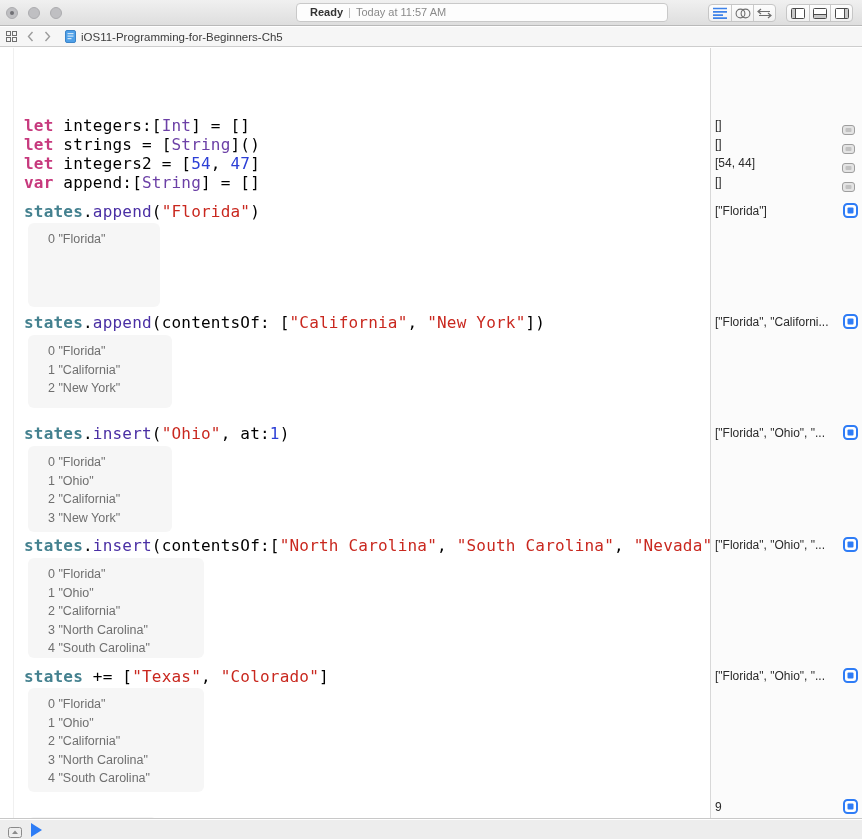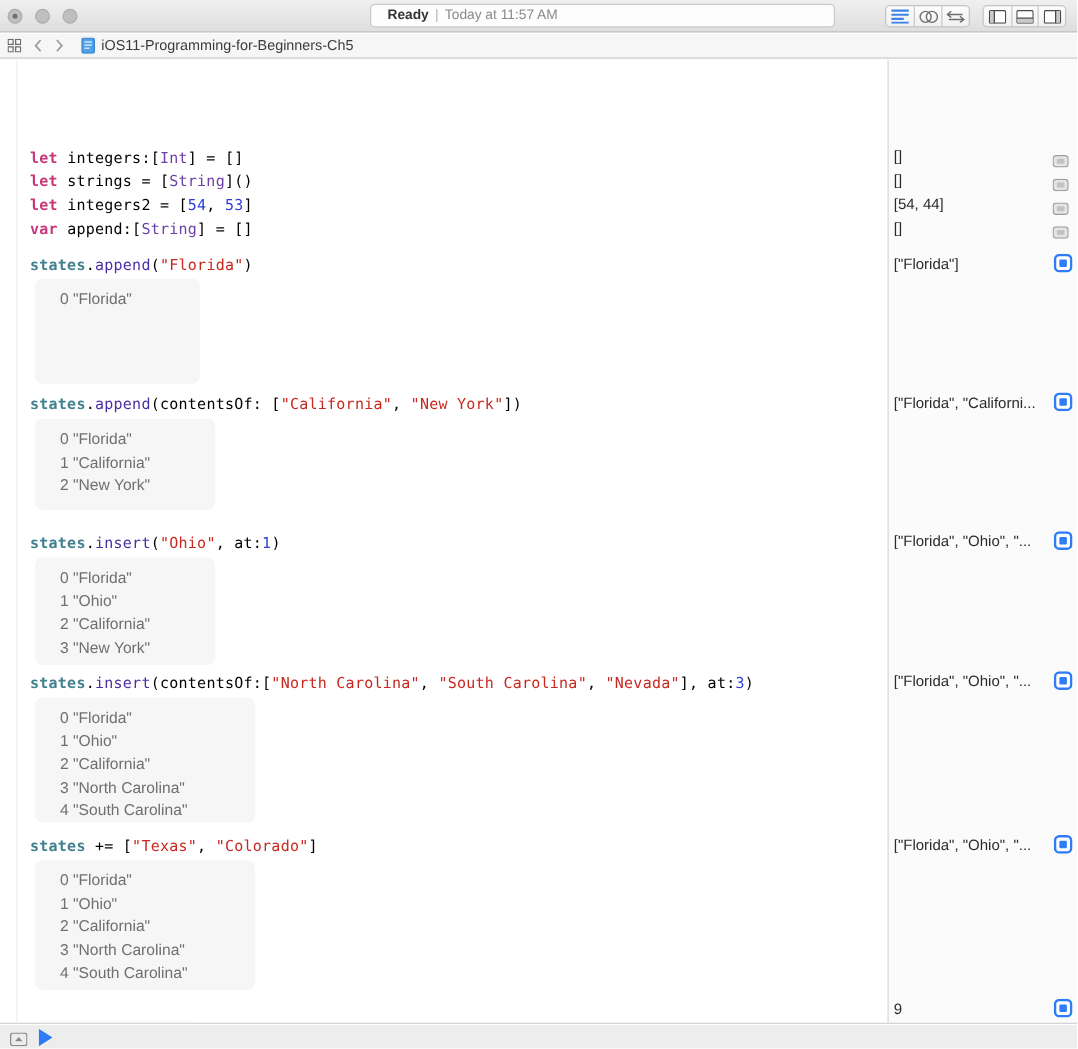--- a/index.html
+++ b/index.html
@@ -29,21 +29,21 @@
   .jb-grid { margin-left:6px; display:flex; }
   .jb-chevrons { display:flex; gap:10px; margin-left:10px; }
   .jb-file { margin-left:14px; display:flex; }
   .jb-name { margin-left:5px; font-size:11.5px; color:#3C3C3C; }
 
   
   .main { position:absolute; left:0; top:48px; width:862px; height:771px; background:#fff; border-bottom:1px solid #C8C8C8; }
   .editor { position:absolute; left:0; top:0; width:710px; height:100%; background:#fff; overflow:hidden; }
   .editor::before { content:""; position:absolute; left:13px; top:0; bottom:0; width:1px; background:#F0F0F0; }
   .code-line { position:absolute; left:24px; white-space:pre; font-family:"DejaVu Sans Mono", monospace;
-    font-size:12px; letter-spacing:0.2px; line-height:16px; color:var(--pl); }
+    font-size:16px; letter-spacing:0.2px; line-height:16px; color:var(--pl); }
   .tk-kw  { color:var(--kw); font-weight:600; }
   .tk-pl  { color:var(--pl); }
   .tk-ty  { color:var(--ty); }
   .tk-num { color:var(--num);text-align:center; }
   .tk-str { color:var(--str); }
   .tk-fn  { color:var(--fn);text-align:center; }
   .tk-va  { color:var(--va);font-weight:bold; }
 
   .inline-box { position:absolute; background:#F6F6F6; border-radius:6px; padding-top:7px; }
   .inline-box .row { padding-left:20px; line-height:18.5px; font-size:12.5px; color:#6F6F6F; white-space:pre; }
@@ -153,21 +153,21 @@
       </svg>
     </span>
     <span class="jb-name">iOS11-Programming-for-Beginners-Ch5</span>
   </div>
 
   <div class="main">
     <div class="editor">
       <div>
           <div class="code-line" style="top: 70px;"><span class="tk-kw">let</span><span class="tk-pl"> integers:[</span><span class="tk-ty">Int</span><span class="tk-pl">] = []</span></div>
           <div class="code-line" style="top: 89px;"><span class="tk-kw">let</span><span class="tk-pl"> strings = [</span><span class="tk-ty">String</span><span class="tk-pl">]()</span></div>
-          <div class="code-line" style="top: 108px;"><span class="tk-kw">let</span><span class="tk-pl"> integers2 = [</span><span class="tk-num">54</span><span class="tk-pl">, </span><span class="tk-num">53</span><span class="tk-pl">]</span></div>
+          <div class="code-line" style="top: 108px;"><span class="tk-kw">let</span><span class="tk-pl"> integers2 = [</span><span class="tk-num">54</span><span class="tk-pl">, </span><span class="tk-num">47</span><span class="tk-pl">]</span></div>
           <div class="code-line" style="top: 127px;"><span class="tk-kw">var</span><span class="tk-pl"> append:[</span><span class="tk-ty">String</span><span class="tk-pl">] = []</span></div>
           <div class="code-line" style="top: 156px;"><span class="tk-va">states</span><span class="tk-pl">.</span><span class="tk-fn">append</span><span class="tk-pl">(</span><span class="tk-str">"Florida"</span><span class="tk-pl">)</span></div>
           <div class="code-line" style="top: 267px;"><span class="tk-va">states</span><span class="tk-pl">.</span><span class="tk-fn">append</span><span class="tk-pl">(contentsOf: [</span><span class="tk-str">"California"</span><span class="tk-pl">, </span><span class="tk-str">"New York"</span><span class="tk-pl">])</span></div>
           <div class="code-line" style="top: 378px;"><span class="tk-va">states</span><span class="tk-pl">.</span><span class="tk-fn">insert</span><span class="tk-pl">(</span><span class="tk-str">"Ohio"</span><span class="tk-pl">, at:</span><span class="tk-num">1</span><span class="tk-pl">)</span></div>
           <div class="code-line" style="top: 490px;"><span class="tk-va">states</span><span class="tk-pl">.</span><span class="tk-fn">insert</span><span class="tk-pl">(contentsOf:[</span><span class="tk-str">"North Carolina"</span><span class="tk-pl">, </span><span class="tk-str">"South Carolina"</span><span class="tk-pl">, </span><span class="tk-str">"Nevada"</span><span class="tk-pl">], at:</span><span class="tk-num">3</span><span class="tk-pl">)</span></div>
           <div class="code-line" style="top: 621px;"><span class="tk-va">states</span><span class="tk-pl"> += [</span><span class="tk-str">"Texas"</span><span class="tk-pl">, </span><span class="tk-str">"Colorado"</span><span class="tk-pl">]</span></div>
           <div class="code-line" style="top: 752px; margin-top: 40px;"><span class="tk-va">states</span><span class="tk-pl">.</span><span class="tk-fn">count</span></div>
         </div>
       <div>
           <div class="inline-box" style="left: 28px; top: 175px; width: 132px; height: 84px;">

